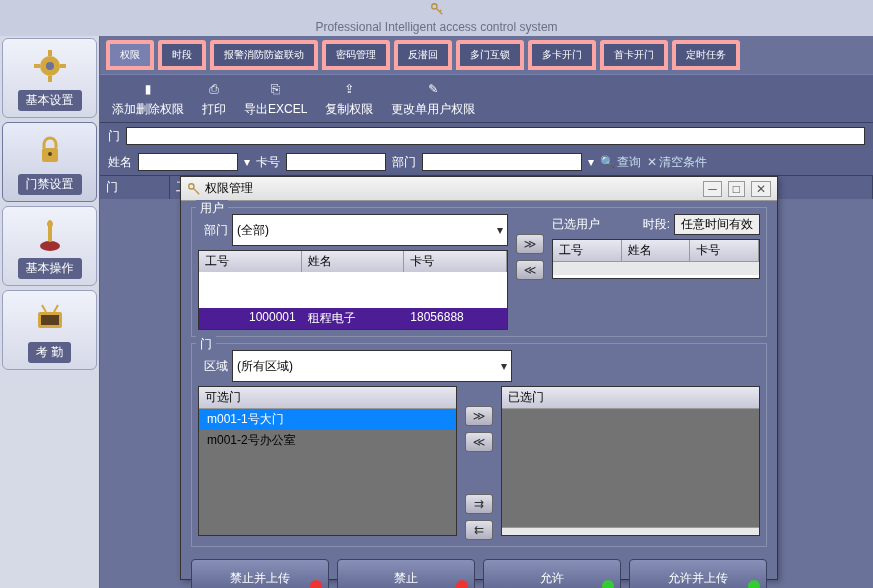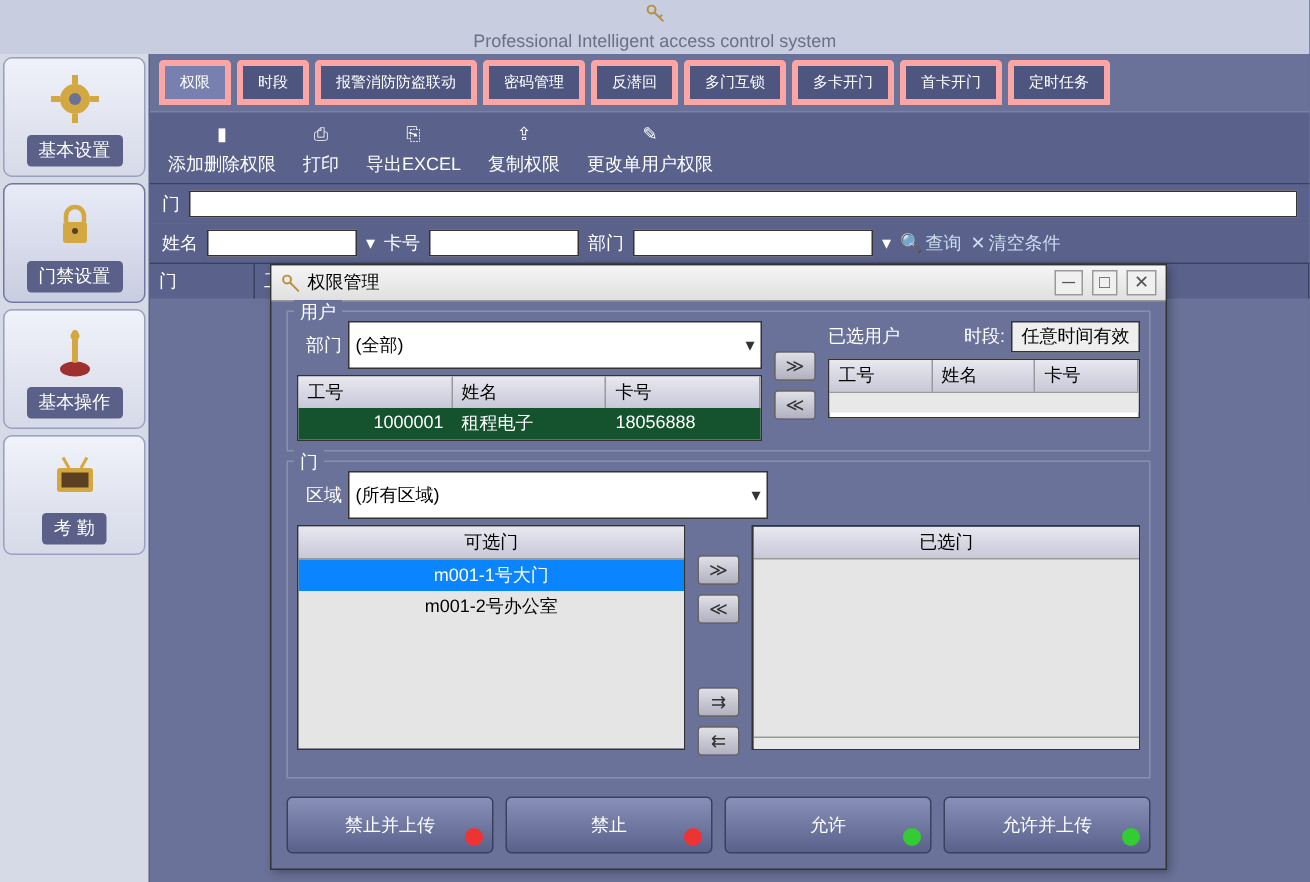--- a/index.html
+++ b/index.html
@@ -21,44 +21,44 @@
 .tool .icon { width: 20px; height: 20px; display: flex; align-items: center; justify-content: center; }
 .filter-row { display: flex; align-items: center; gap: 6px; padding: 4px 8px; background: #5a628c; color: #fff; font-size: 12px; }
 .filter-row .dropdown, .filter-row input { background: #fff; border: 1px solid #333; height: 18px; padding: 0 4px; }
 .filter-row .dropdown { min-width: 120px; display: flex; align-items: center; }
 .filter-row .small-input { width: 100px; }
 .link-btn { color: #cde; cursor: pointer; display: flex; align-items: center; gap: 2px; }
 .grid-header { display: flex; background: #5a628c; color: #fff; border-top: 1px solid #3a4060; }
 .grid-header .col { padding: 3px 6px; border-right: 1px solid #3a4060; font-size: 12px; }
 .dialog-backdrop { position: absolute; top: 176px; left: 180px; width: 598px; height: 404px; }
 .dialog { width: 100%; height: 100%; background: #6b7299; border: 1px solid #333; box-shadow: 2px 2px 6px rgba(0,0,0,0.3); display: flex; flex-direction: column; }
-.dialog-titlebar { background: linear-gradient(#f5f5f5, #e0e0e0); padding: 3px 6px; display: flex; justify-content: space-between; border-bottom: 1px solid #999; }
+.dialog-titlebar { background: linear-gradient(#f5f5f5, #e0e0e0); padding: 3px 6px; display: flex; align-items: center; justify-content: space-between; border-bottom: 1px solid #999; }
 .dialog-titlebar .title { display: flex; align-items: center; gap: 4px; }
 .win-btns { display: flex; gap: 6px; font-size: 11px; color: #555; cursor: pointer; }
 .win-btns span { border: 1px solid #999; padding: 0 4px; background: #f0f0f0; }
 .dialog-body { flex: 1; padding: 6px 10px; display: flex; flex-direction: column; gap: 6px; color: #fff; }
 .fieldset { border: 1px solid #8890b0; padding: 6px; position: relative; }
 .fieldset .legend { position: absolute; top: -8px; left: 4px; background: #6b7299; padding: 0 4px; font-size: 12px; }
 .user-area { display: flex; gap: 8px; }
 .left-panel, .right-panel { display: flex; flex-direction: column; gap: 4px; }
 .dropdown-row { display: flex; align-items: center; gap: 4px; }
 .dropdown-row .label { width: 30px; text-align: right; }
 .dropdown-big { background: #fff; color: #000; border: 1px solid #333; height: 32px; padding: 0 4px; flex: 1; display: flex; align-items: center; justify-content: space-between; }
 .dropdown-big::after { content: '▾'; color: #333; }
 .time-badge { background: #eee; color: #000; border: 1px solid #333; padding: 1px 6px; }
 .table { background: #fff; color: #000; border: 1px solid #333; }
 .table-head { display: flex; background: linear-gradient(#e8e8f0, #c8c8d8); }
 .table-head .th { padding: 2px 6px; border-right: 1px solid #999; font-size: 12px; flex: 1; }
 .table-body .tr { display: flex; }
 .table-body .td { padding: 2px 6px; flex: 1; font-size: 12px; }
-.table-body .tr.selected { background: #14532d; color: #fff; }
+.table-body .tr.selected { background: #4c1d95; color: #fff; margin-top: 36px; }
 .arrow-col { display: flex; flex-direction: column; gap: 6px; align-items: center; justify-content: flex-start; padding-top: 20px; }
 .arrow-btn { width: 28px; height: 20px; background: linear-gradient(#e0e0e8, #b0b0c0); border: 1px solid #666; border-radius: 3px; color: #333; display: flex; align-items: center; justify-content: center; cursor: pointer; }
 .door-area { display: flex; gap: 8px; }
-.list-box { background: #e5e5e5; color: #000; border: 1px solid #333; flex: 1; height: 150px; overflow: auto; text-align: center; }
+.list-box { background: #737373; color: #000; border: 1px solid #333; flex: 1; height: 150px; overflow: auto; }
 .list-box .head { background: linear-gradient(#e8e8f0, #c8c8d8); padding: 2px 6px; border-bottom: 1px solid #999; }
 .list-box .item { padding: 2px 8px; }
 .list-box .item.selected { background: #0a84ff; color: #fff; }
 .scroll-hint { height: 14px; background: #e8e8e8; border-top: 1px solid #999; }
 .btn-row { display: flex; gap: 8px; padding: 6px 10px 10px; }
 .big-btn { flex: 1; height: 38px; background: linear-gradient(#8890b8, #5a628c); border: 1px solid #3a4060; border-radius: 4px; color: #fff; display: flex; align-items: center; justify-content: center; gap: 6px; cursor: pointer; position: relative; }
 .big-btn .corner { position: absolute; right: 6px; bottom: 4px; width: 12px; height: 12px; border-radius: 50%; }
 .corner.red { background: #e33; }
 .corner.green { background: #3c3; }
 </style>

